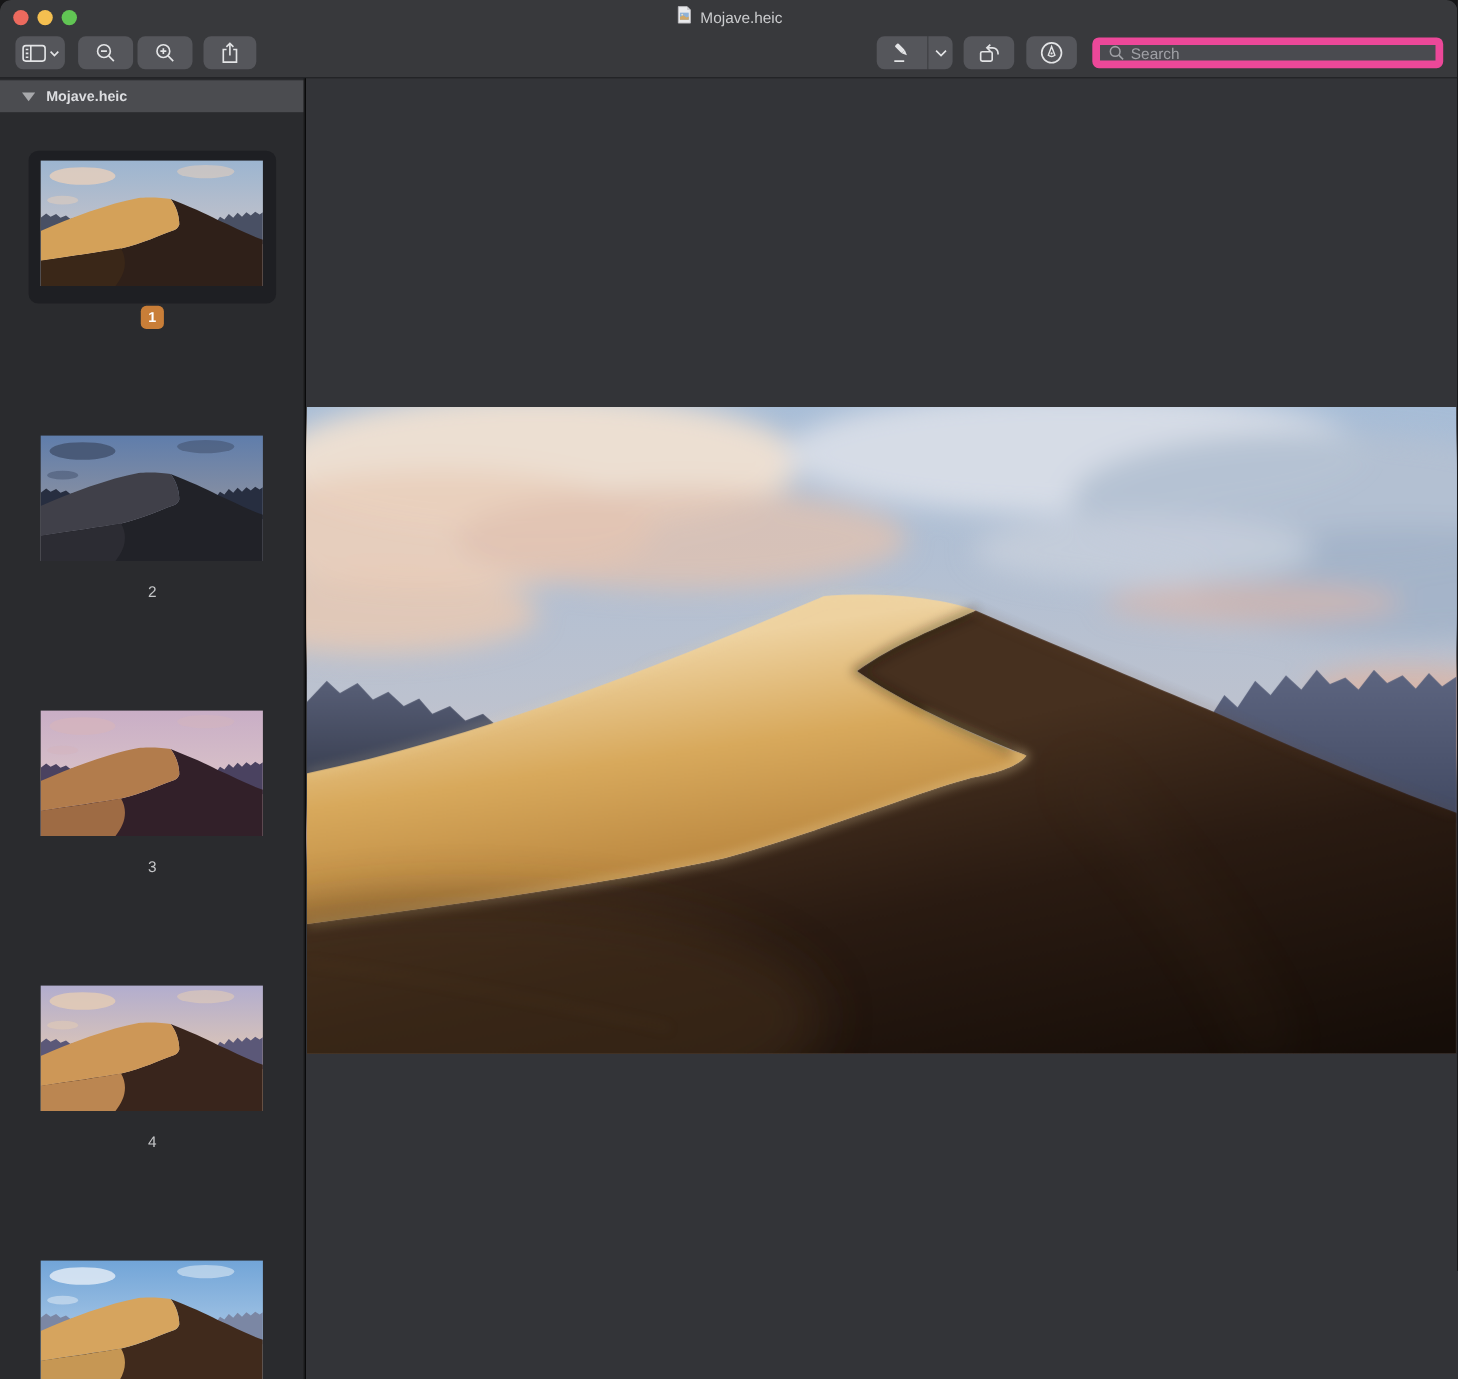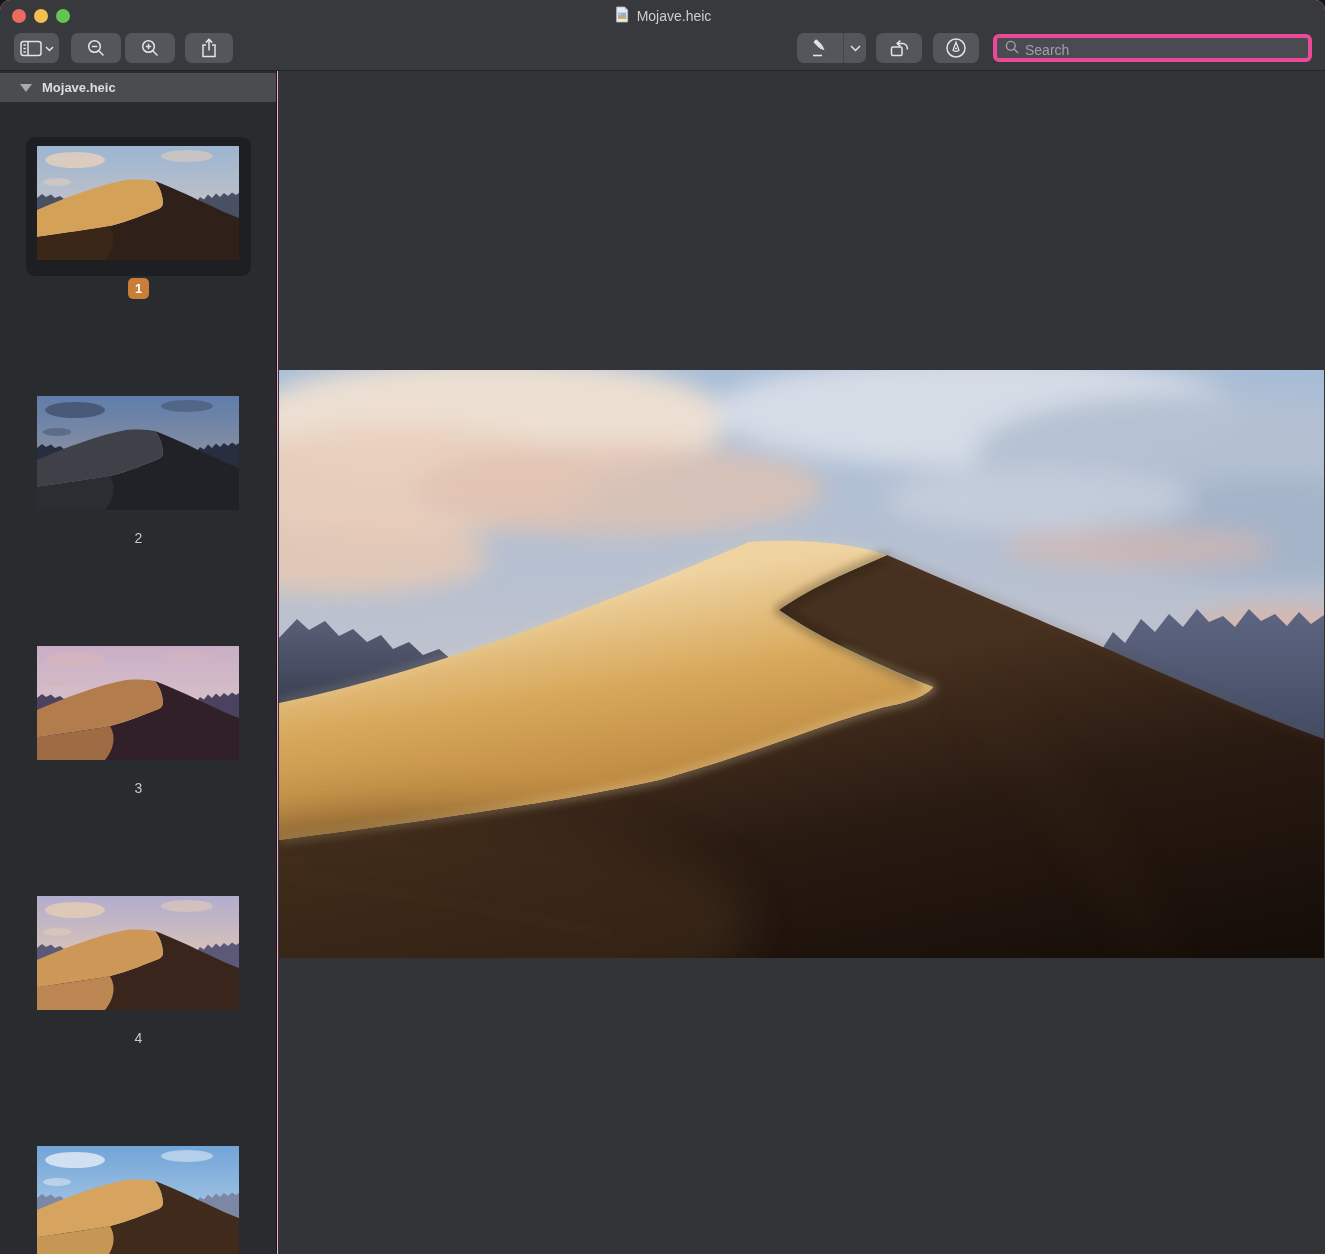--- a/index.html
+++ b/index.html
@@ -1,35 +1,35 @@
 <!DOCTYPE html>
 <html style="--accent: #c97e38;"><head>
 <meta charset="utf-8">
 <style>
   * { margin:0; padding:0; box-sizing:border-box; }
   html,body { background:#161617; font-family:"Liberation Sans", sans-serif; }
-  .window { position:relative; width:1325px; height:1254px; background:#f9a8d4;
+  .window { position:relative; width:1325px; height:1254px; background:#000000;
             border-radius:10px 10px 0 0; overflow:hidden;padding-left:10px; }
 
   
   .titlebar { position:absolute; top:0; left:0; right:0; height:71px;
               background:#38393c; border-bottom:1px solid #232427; z-index:5; }
   .traffic { position:absolute; top:9px; left:12px; display:flex; gap:8px; }
   .tl-dot { width:14px; height:14px; border-radius:50%; }
   .title-wrap { position:absolute; top:6px; left:50%; transform:translateX(-50%);
                 display:flex; align-items:center; gap:7px; height:20px; }
   .title-text { color:#cbccce; font-size:14px; white-space:nowrap; }
   .tb-btn { position:absolute; top:33px; height:30px; background:#55565b;
             border:none; border-radius:7px; display:flex; align-items:center;
             justify-content:center; cursor:default; color:#e3e4e6; }
   .tb-btn svg { display:block; }
   .split-divider { width:1px; height:30px; background:#45464a; position:absolute; top:33px; }
   .searchbox { position:absolute; top:34px; left:993px; width:319px; height:28px;
-               background:#4a4b50; border:4px solid #ec4899; border-radius:6px;
-               display:flex; align-items:flex-end; padding:0 8px; gap:6px; }
+               background:#4a4b50; border:7px solid #ec4899; border-radius:6px;
+               display:flex; align-items:flex-start; padding:0 8px; gap:6px; }
   .searchbox input { background:transparent; border:none; outline:none; color:#d8d9db;
                      font-size:14px; width:100%; font-family:"Liberation Sans",sans-serif; }
   .searchbox input::placeholder { color:#9fa0a5; }
 
   
   .sidebar { position:absolute; top:71px; left:0; width:277px; bottom:0;
              background:#2a2b2e; border-right:1px solid #19191b; overflow:hidden; z-index:4; }
   .sidebar-header { position:absolute; top:2px; left:0; right:0; height:29px; background:#4b4c50;
                     display:flex; align-items:center; gap:10px; padding-left:20px; }
   .sidebar-header .tri { width:0; height:0; border-left:6px solid transparent;

